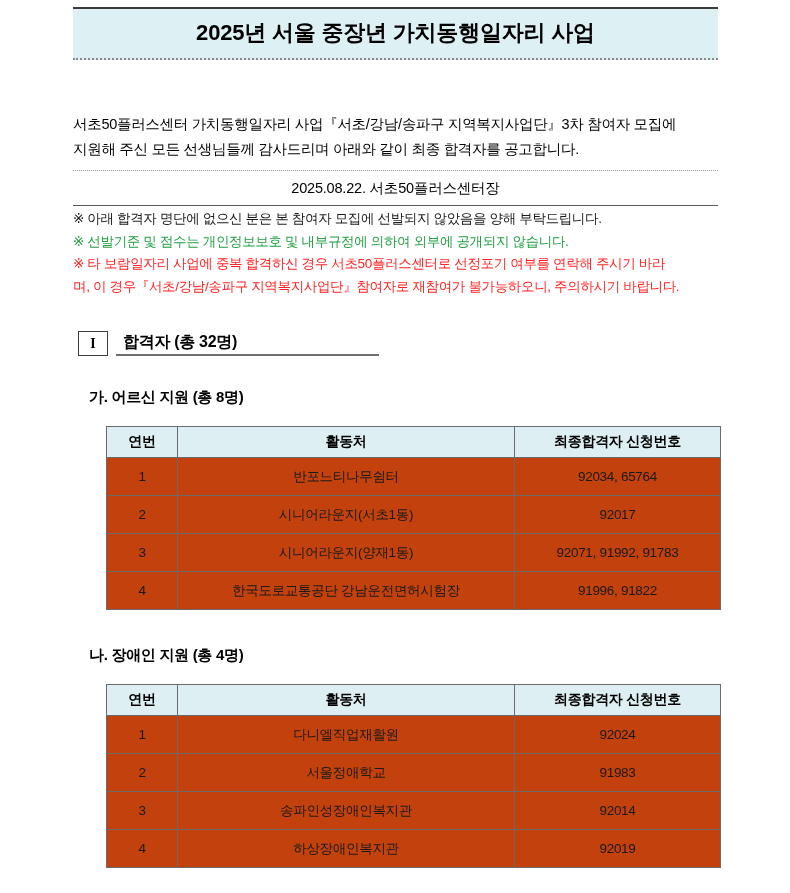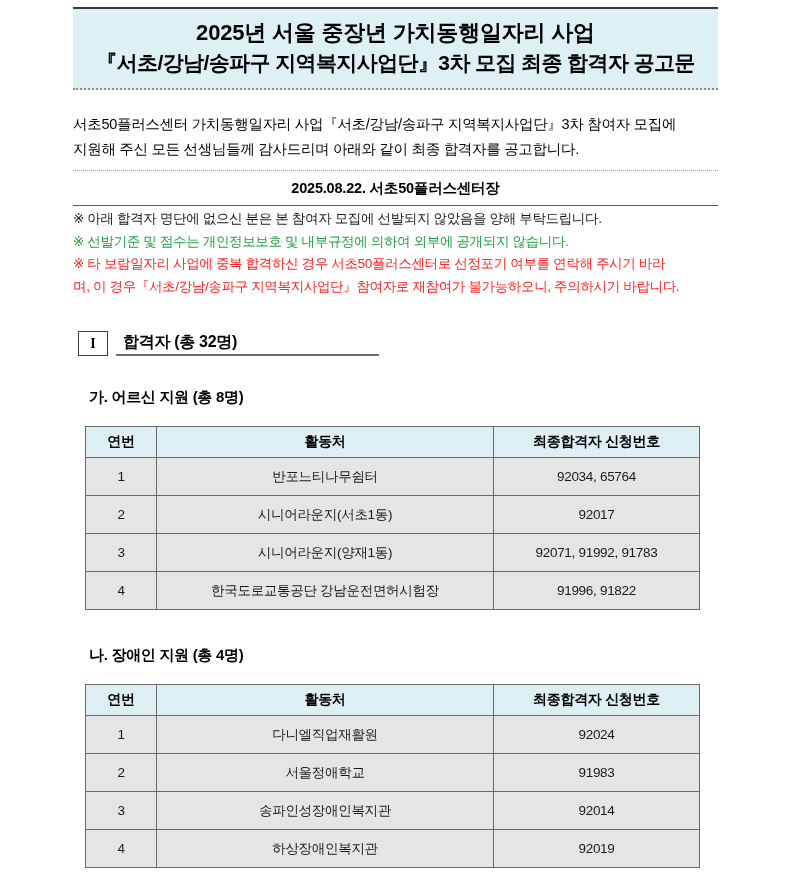--- a/index.html
+++ b/index.html
@@ -68,21 +68,21 @@
     left: 73px;
     top: 170px;
     width: 645px;
     border-top: 1px dotted #9a9a9a;
     border-bottom: 1px solid #5a5a5a;
     text-align: center;
     padding: 8px 0 7px 0;
   }
   .signer {
     font-size: 14.5px;
-    font-weight: bold;
+    font-weight: normal;
     letter-spacing: -0.2px;
     white-space: nowrap;
   }
 
   
   .notices {
     position: absolute;
     left: 73px;
     top: 208px;
     width: 648px;
@@ -141,25 +141,25 @@
     color: #000000;
     letter-spacing: -0.3px;
     white-space: nowrap;
   }
   #sub-a { top: 388px; }
   #sub-b { top: 646px; }
 
   
   table.grid {
     position: absolute;
-    left: 85px;
+    left: 106px;
     width: 611px;
     border-collapse: collapse;
     table-layout: fixed;
-    background: #e5e5e5;
+    background: #c2410c;
   }
   #table-a { top: 426px; }
   #table-b { top: 684px; }
 
   table.grid th,
   table.grid td {
     border: 1px solid #6a6a6a;
     text-align: center;
     letter-spacing: -0.3px;
     padding: 0;
@@ -184,21 +184,20 @@
 
   table.grid { border: 1.5px solid #4a4a4a; }
 </style>
 </head>
 <body>
 
 <div class="page">
 
   <div class="title-banner">
     <div class="title-line1">2025년 서울 중장년 가치동행일자리 사업</div>
-    <div class="title-line2">『서초/강남/송파구 지역복지사업단』3차 모집 최종 합격자 공고문</div>
   </div>
 
   <div class="intro">
     <span class="ln">서초50플러스센터 가치동행일자리 사업『서초/강남/송파구 지역복지사업단』3차 참여자 모집에</span>
     <span class="ln">지원해 주신 모든 선생님들께 감사드리며 아래와 같이 최종 합격자를 공고합니다.</span>
   </div>
 
   <div class="signer-wrap">
     <div class="signer">2025.08.22.  서초50플러스센터장</div>
   </div>

